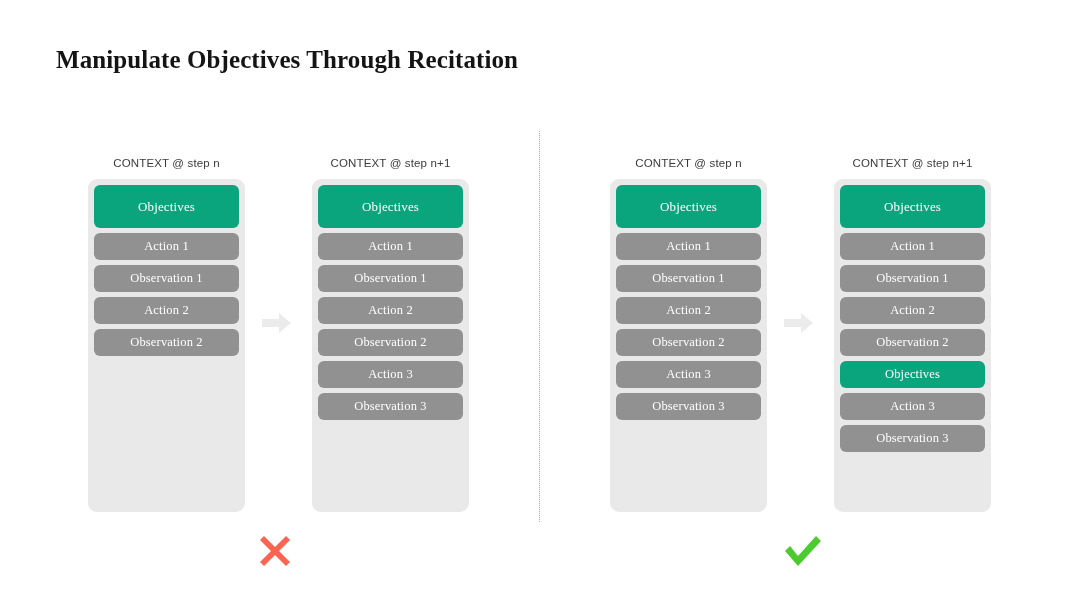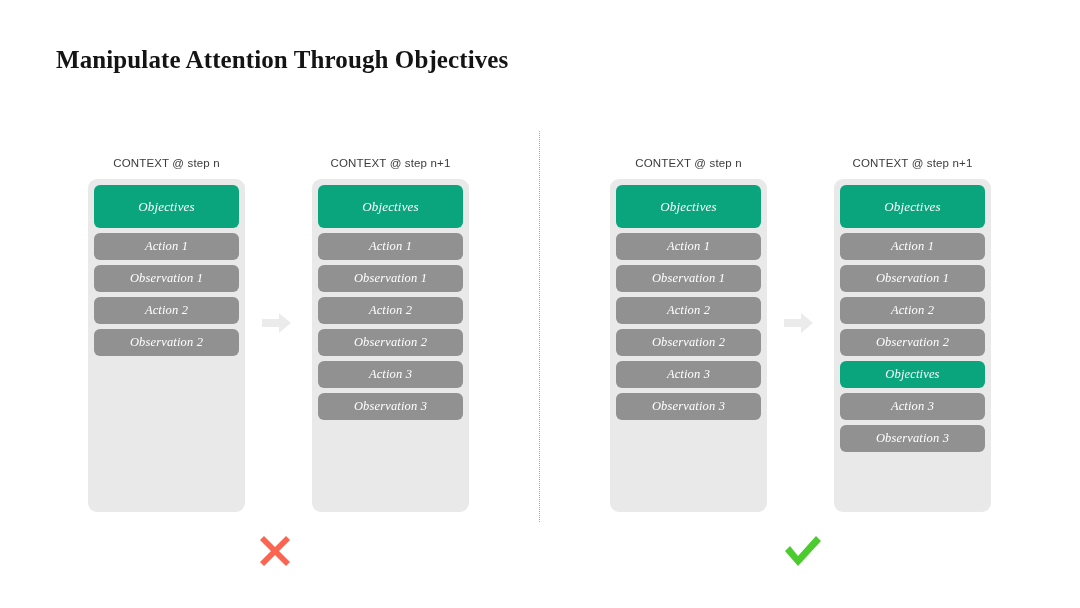--- a/index.html
+++ b/index.html
@@ -73,21 +73,20 @@
     border-radius: 6px;
     margin-bottom: 5px;
     color: #ffffff;
     font-family: "Liberation Serif", serif;
     font-size: 12.5px;
     display: flex;
     align-items: center;
     justify-content: center;
     letter-spacing: 0.15px;
     white-space: nowrap;
-    font-style: italic;
   }
   .block.gray { background: #919191; border-radius: 6px; }
   .block.teal { background: #0aa57d; }
   .block.tall { height: 43px; font-size: 13px; }
 
   
   .flow-arrow {
     position: absolute;
     width: 30px;
     height: 22px;
@@ -100,21 +99,21 @@
     height: 46px;
   }
   #verdict-cross { left: 252px; top: 528px; }
   #verdict-check { left: 780px; top: 528px; }
 </style>
 </head>
 <body>
 
 <div id="slide">
 
-  <div id="slide-title">Manipulate Attention Through Objectives</div>
+  <div id="slide-title">Manipulate Objectives Through Recitation</div>
 
   <div id="center-divider"></div>
 
   <div class="panel" style="left:88px;">
     <div class="panel-header">CONTEXT @ step n</div>
     <div class="panel-body">
         <div class="block teal tall">Objectives</div>
         <div class="block gray">Action 1</div>
         <div class="block gray">Observation 1</div>
         <div class="block gray">Action 2</div>

